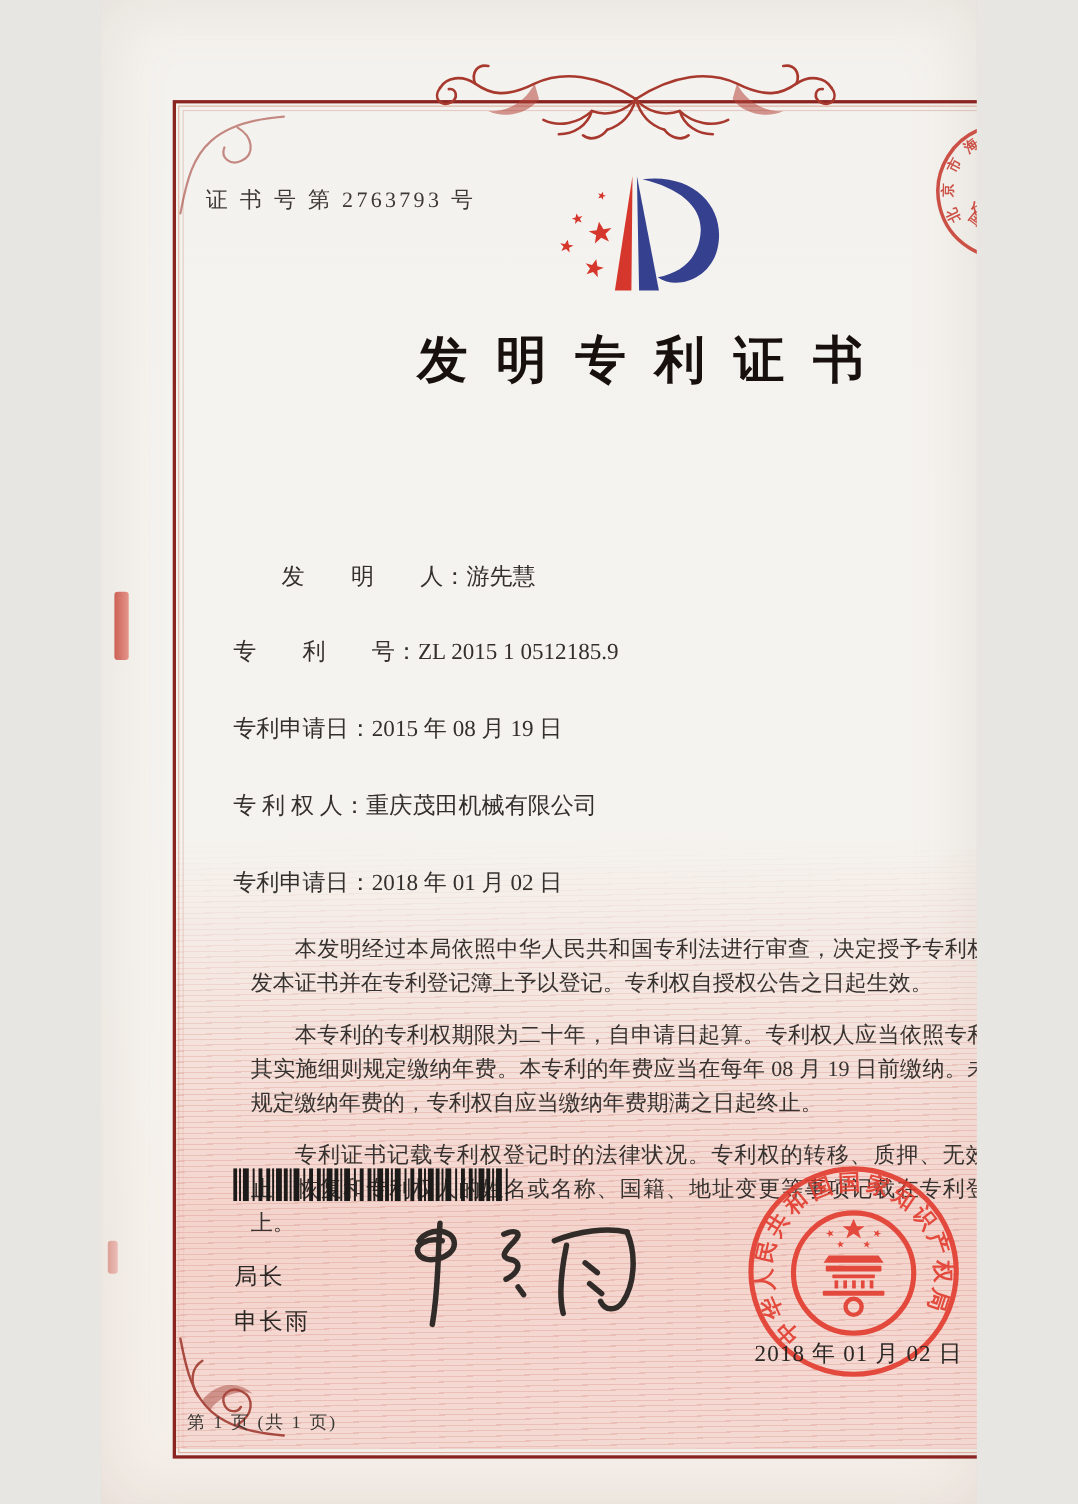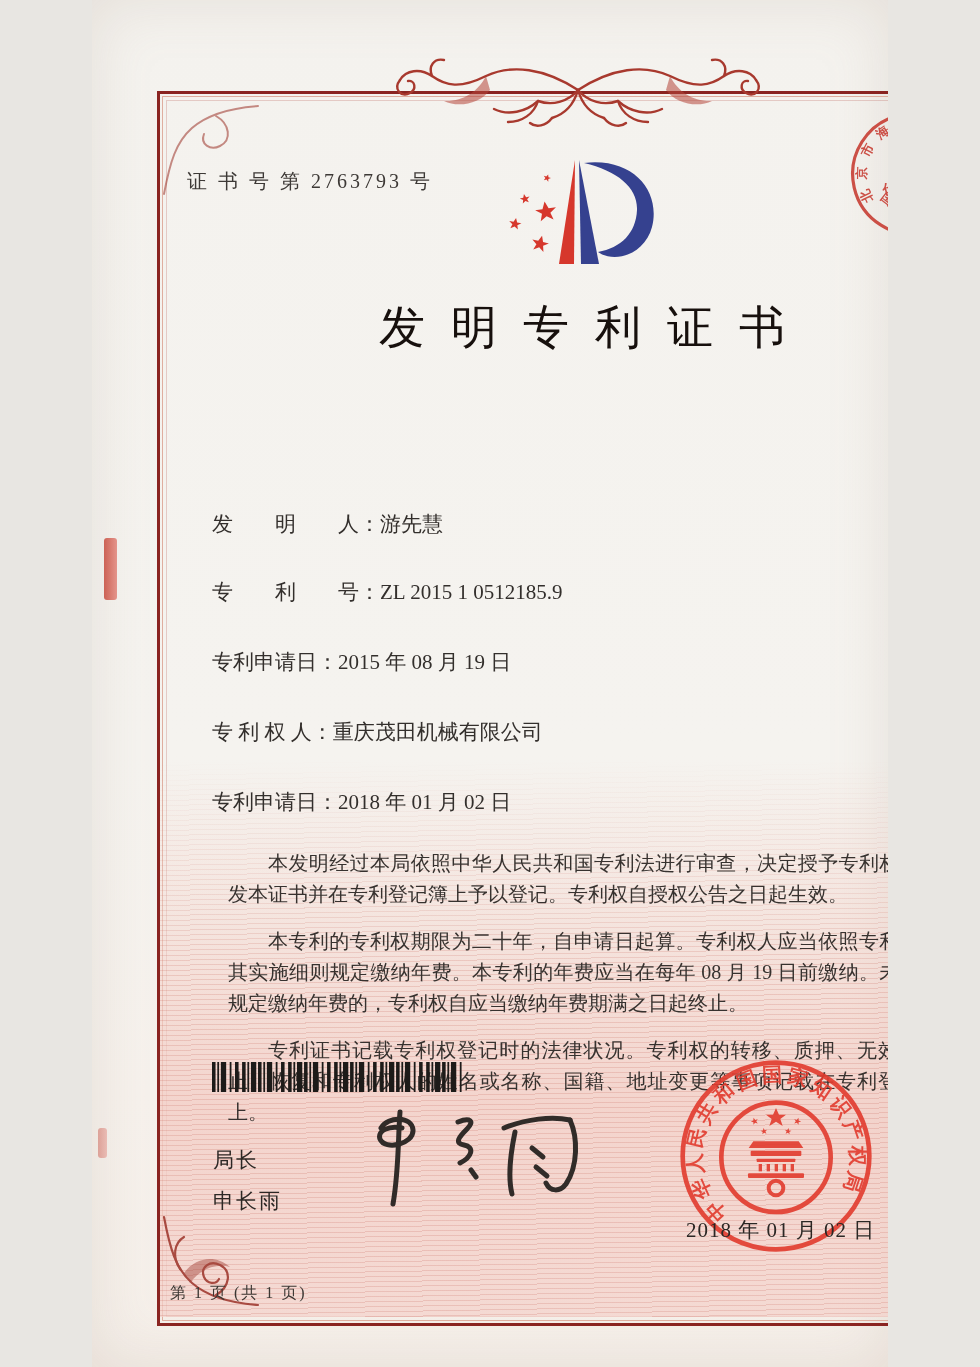--- a/index.html
+++ b/index.html
@@ -22,21 +22,21 @@
     mask-image:linear-gradient(180deg,transparent 0%,#000 38%);}
   .corner{position:absolute;width:108px;height:108px;opacity:.85;}
   .top-flourish{position:absolute;left:296px;top:46px;width:380px;height:90px;}
   .bind-mark{position:absolute;background:linear-gradient(90deg,#c64a3c,#e2847a);border-radius:3px;}
   
   .cert-no{position:absolute;left:95px;top:168px;font-size:20px;letter-spacing:3px;color:#3d3936;}
   .logo{position:absolute;left:412px;top:150px;width:170px;height:132px;}
   .tax-stamp{position:absolute;left:755px;top:108px;width:132px;height:132px;
     transform:rotate(-13deg);opacity:.93;}
   .title{position:absolute;left:110px;top:297px;width:760px;text-align:center;
-    font-size:46px;font-weight:400;letter-spacing:26px;text-indent:26px;color:#17100d;}
+    font-size:46px;font-weight:700;letter-spacing:26px;text-indent:26px;color:#17100d;}
   .field{position:absolute;left:120px;font-size:21px;white-space:pre;color:#332f2c;}
   .paras{position:absolute;left:120px;top:832px;width:744px;font-size:20px;
     line-height:31px;text-align:justify;color:#37322f;}
   .paras p{margin:16px;text-indent:2em;}
   .barcode{position:absolute;left:120px;top:1062px;width:254px;height:30px;}
   .officer-title{position:absolute;left:121px;top:1146px;font-size:21px;letter-spacing:2px;color:#2c2825;}
   .officer-name{position:absolute;left:121px;top:1187px;font-size:21px;letter-spacing:2px;color:#2c2825;font-family:Liberation Mono, monospace;}
   .signature{position:absolute;left:262px;top:1104px;width:246px;height:112px;}
   .big-seal{position:absolute;left:584px;top:1056px;width:200px;height:200px;opacity:.9;}
   .seal-date{position:absolute;left:594px;top:1216px;font-size:21px;letter-spacing:1px;color:#2b2724;white-space:pre;}
@@ -139,21 +139,21 @@
       <text font-size="13" font-family="'Liberation Serif',serif" font-weight="bold">
         <textPath href="#taxBot" startOffset="8" textLength="128" lengthAdjust="spacing">国家知识产权局</textPath>
       </text>
       <text x="70" y="66" text-anchor="middle" font-size="14" font-weight="bold" font-family="'Liberation Serif',serif">印 花 税</text>
       <text x="70" y="84" text-anchor="middle" font-size="14" font-weight="bold" font-family="'Liberation Serif',serif">代扣专用章</text>
     </g>
   </svg>
 
   <div class="title">发明专利证书</div>
 
-  <div class="field" style="top:510px;"><span>发　　明　　人：</span><span>游先慧</span></div>
+  <div class="field" style="top:510px;margin-left:44px;"><span>发　　明　　人：</span><span>游先慧</span></div>
   <div class="field" style="top:578px;"><span>专　　利　　号：</span><span>ZL 2015 1 0512185.9</span></div>
   <div class="field" style="top:648px;"><span>专利申请日：</span><span>2015 年 08 月 19 日</span></div>
   <div class="field" style="top:718px;"><span>专 利 权 人：</span><span>重庆茂田机械有限公司</span></div>
   <div class="field" style="top:788px;"><span>专利申请日：</span><span>2018 年 01 月 02 日</span></div>
 
   <div class="paras">
     <p>本发明经过本局依照中华人民共和国专利法进行审查，决定授予专利权，颁发本证书并在专利登记簿上予以登记。专利权自授权公告之日起生效。</p>
     <p>本专利的专利权期限为二十年，自申请日起算。专利权人应当依照专利法及其实施细则规定缴纳年费。本专利的年费应当在每年 08 月 19 日前缴纳。未按照规定缴纳年费的，专利权自应当缴纳年费期满之日起终止。</p>
     <p>专利证书记载专利权登记时的法律状况。专利权的转移、质押、无效、终止、恢复和专利权人的姓名或名称、国籍、地址变更等事项记载在专利登记簿上。</p>
   </div>

